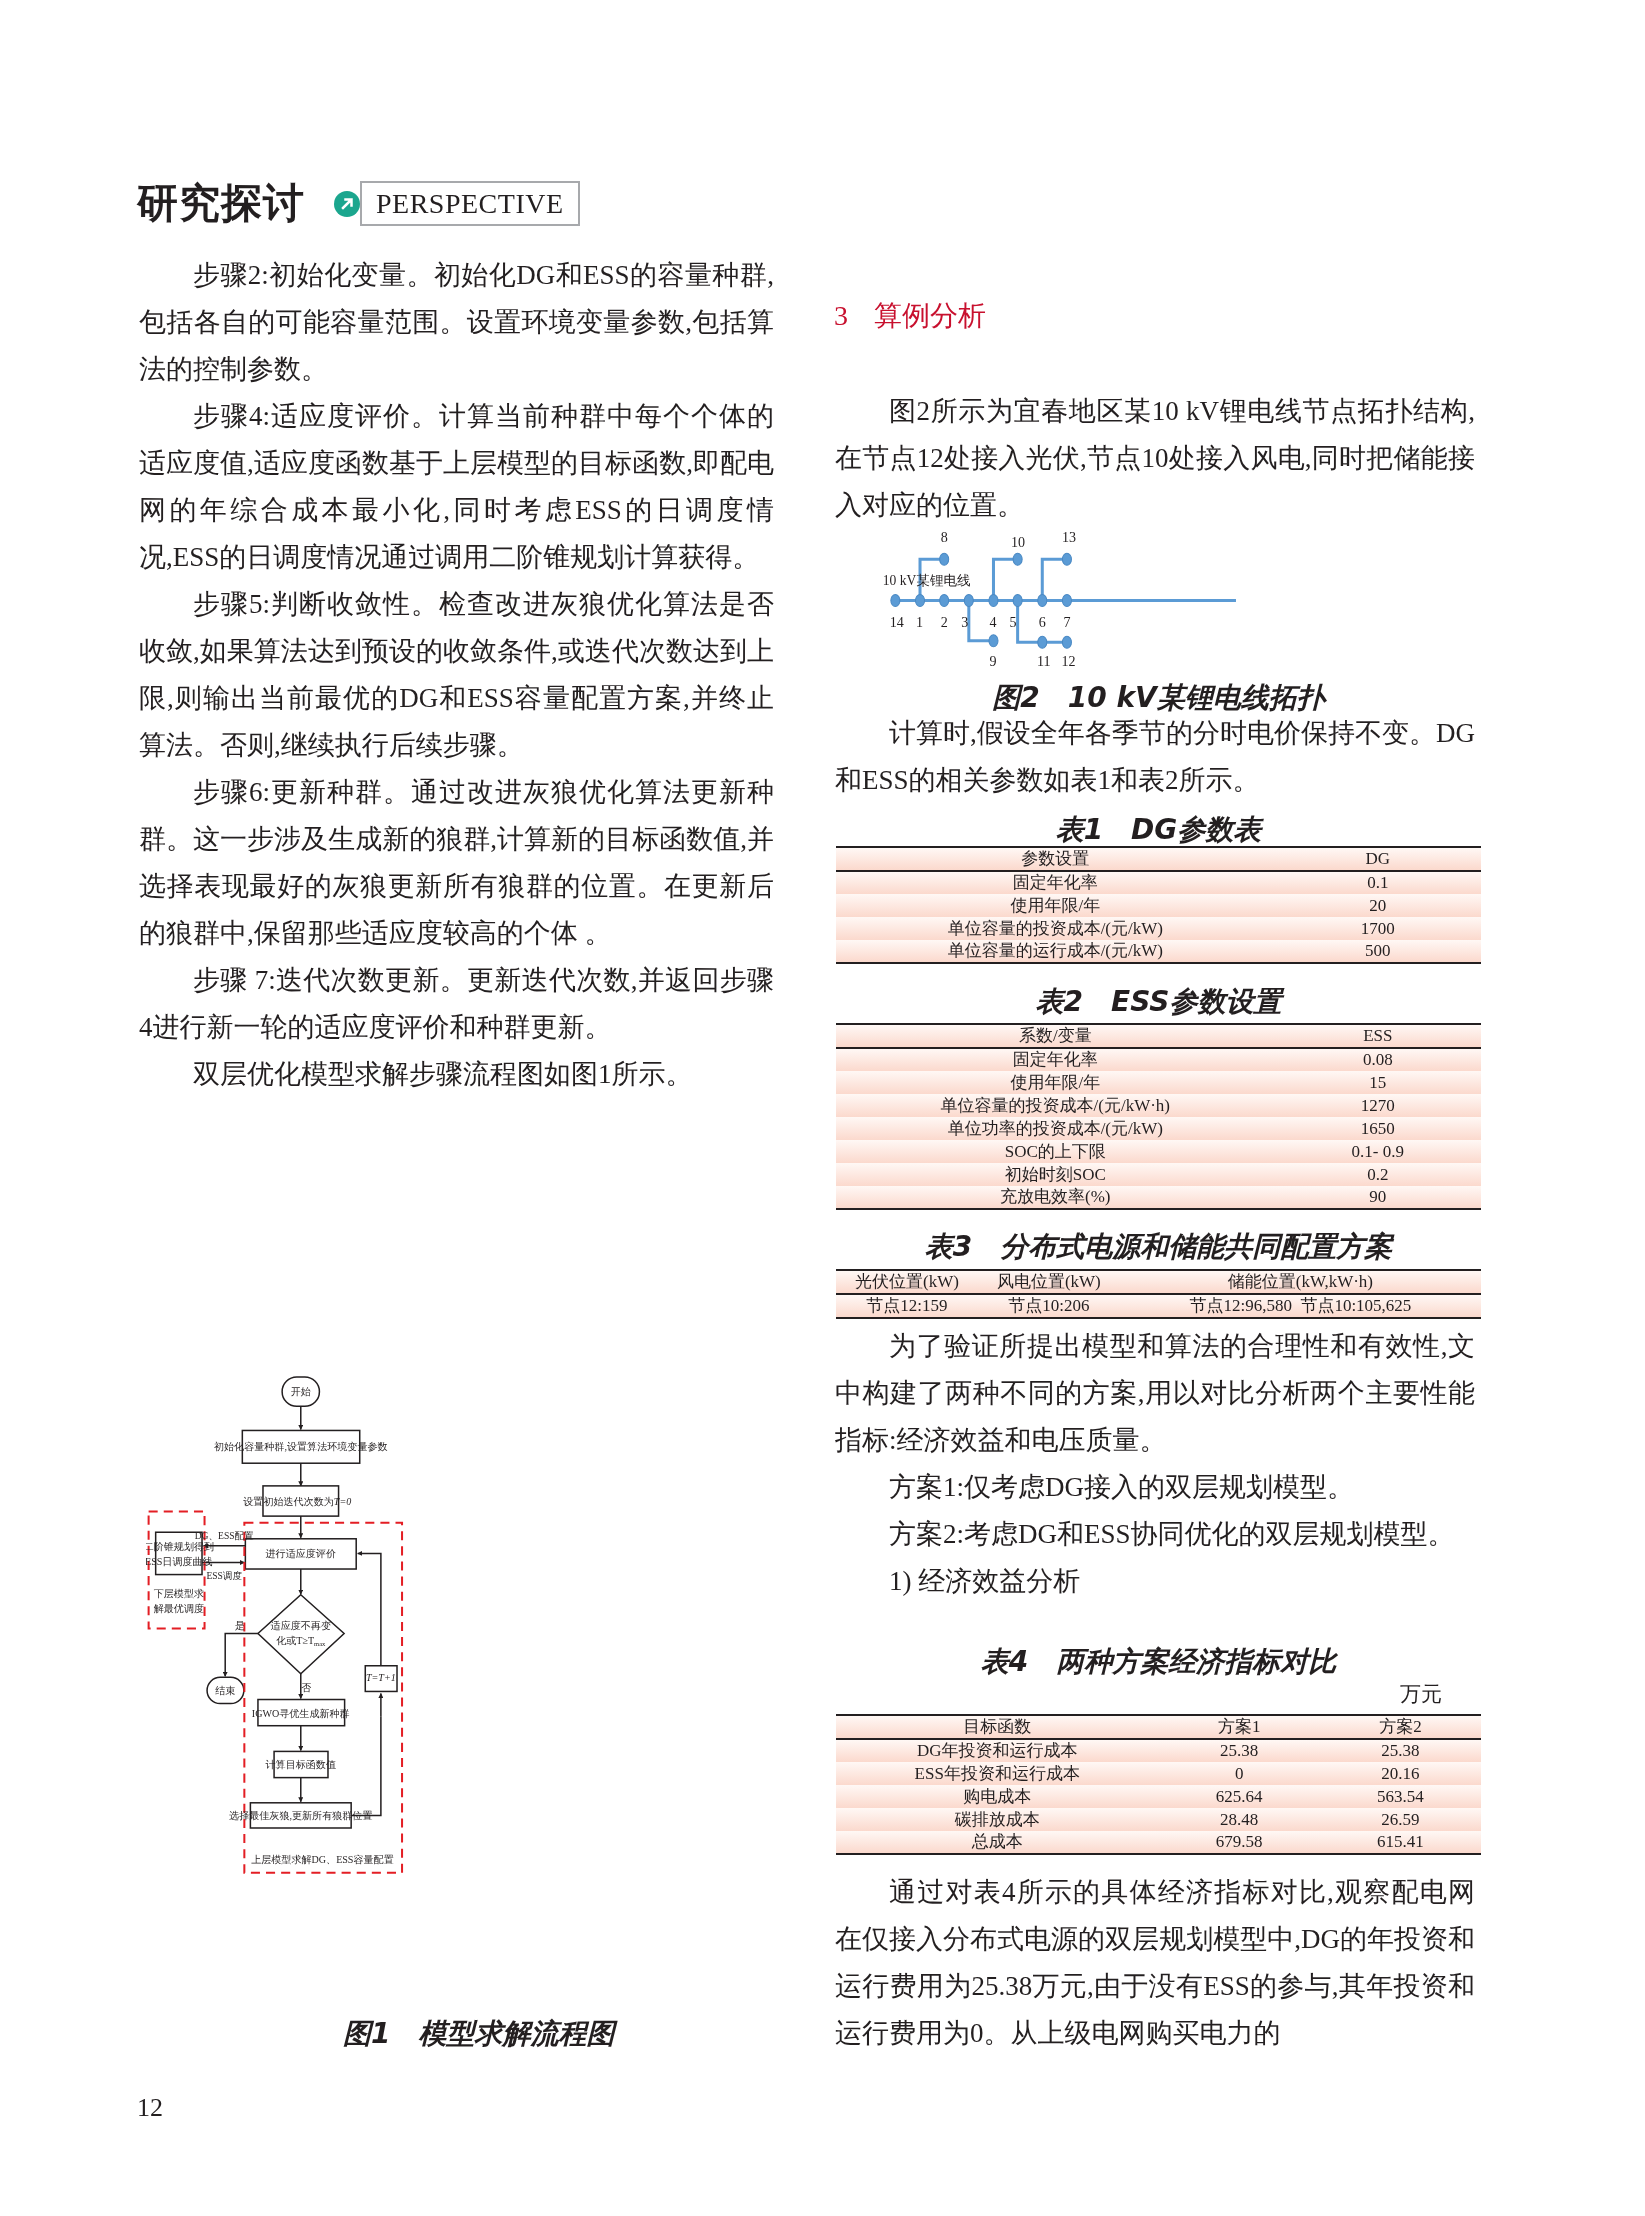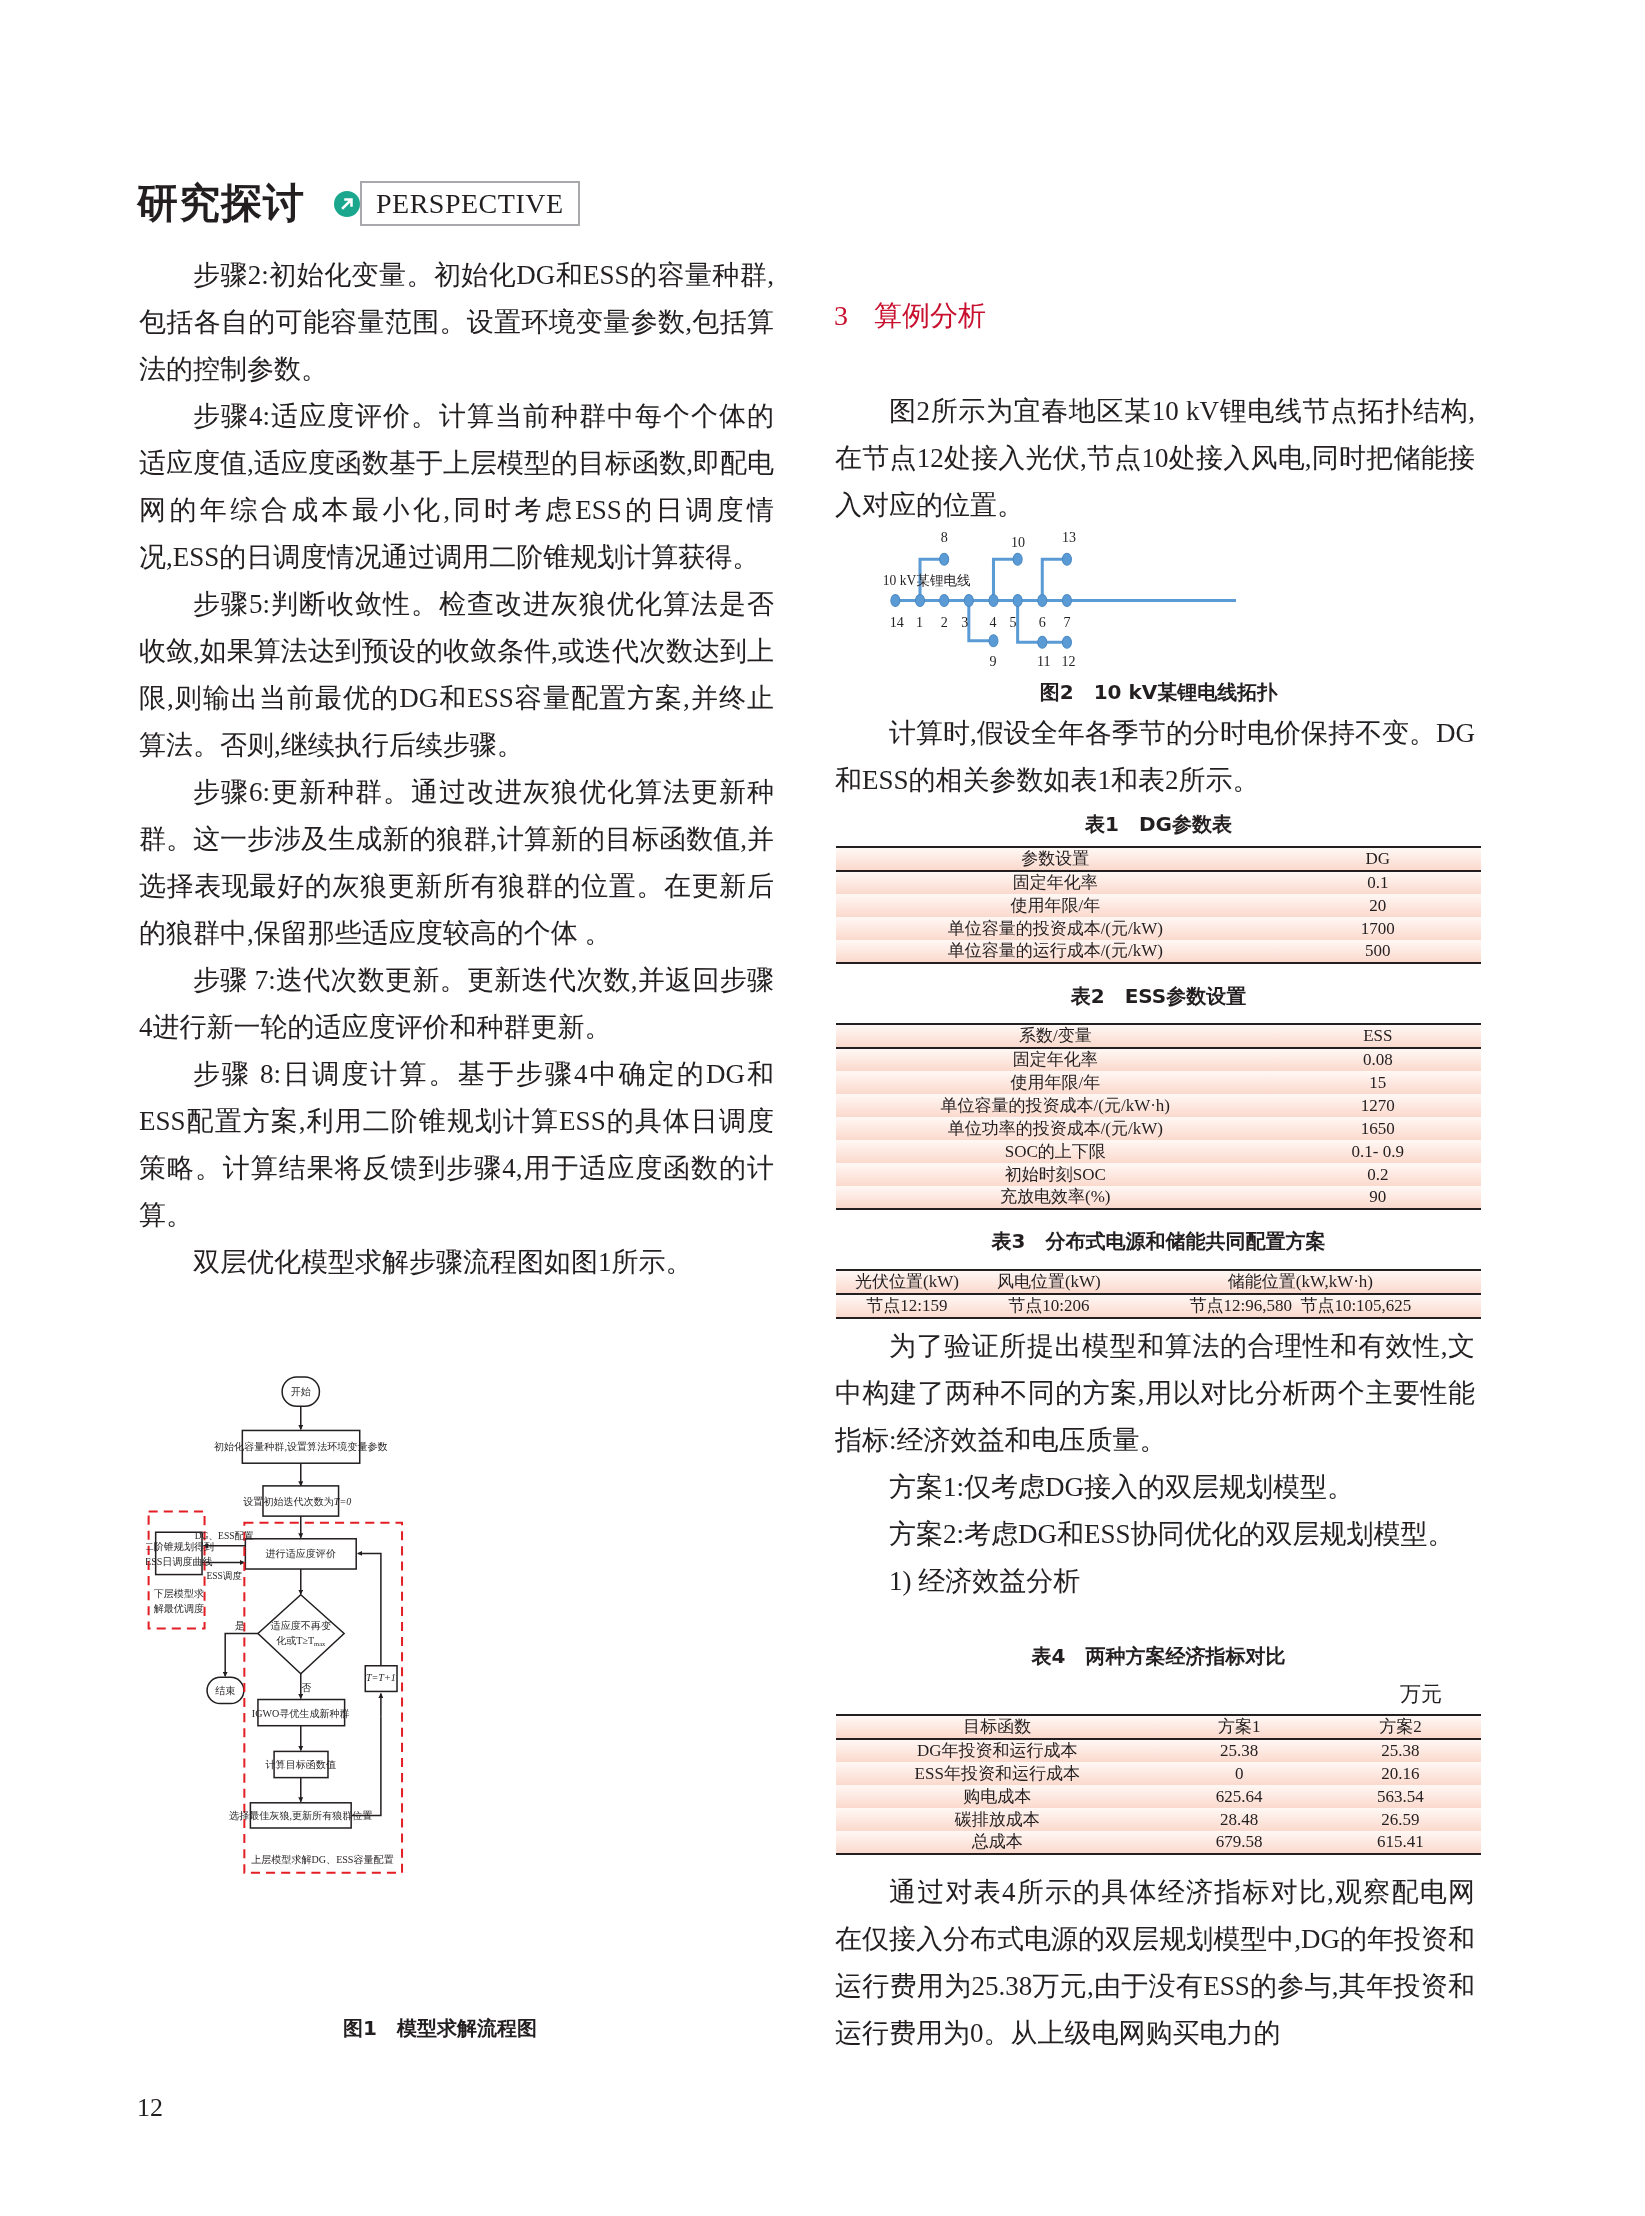--- a/index.html
+++ b/index.html
@@ -14,21 +14,21 @@
 
   
   .col { position: absolute; font-size: 27px; line-height: 47px; text-align: justify; }
   .col-left { left: 139px; top: 252px; width: 635px; }
   .col-right { left: 835px; width: 640px; }
   .p { text-indent: 54px; }
 
   .sec-title { position: absolute; left: 834px; top: 297px; font-family: "DejaVu Sans", sans-serif; font-size: 28px; color: #c8102e; }
   .sec-title .num { font-family: "Liberation Serif", serif; margin-right: 26px; }
 
-  .caption { position: absolute; font-family: "DejaVu Sans", sans-serif; font-weight: bold; font-size: 20px; color: #231f20; text-align: center; white-space: pre; }
+  .caption { position: absolute; font-family: "DejaVu Sans", sans-serif; font-weight: bold; font-size: 28px; color: #231f20; text-align: center; white-space: pre; font-style: italic; }
 
   
   table.tb { position: absolute; border-collapse: collapse; font-size: 17px; line-height: 22px; }
   table.tb td { text-align: center; padding: 0; height: 23px; background: linear-gradient(#fff8f5, #fbd9cd); }
   table.tb tr.head td { border-top: 2px solid #231f20; border-bottom: 2px solid #231f20; }
   table.tb tr.last td { border-bottom: 2px solid #231f20; }
   .unit { position: absolute; font-size: 21px; }
 
   
   .topo { position: absolute; left: 836px; top: 524px; }
@@ -51,21 +51,20 @@
   </span>
   <span class="hdr-box">PERSPECTIVE</span>
 </div>
 
 <div class="col col-left">
   <p class="p">步骤2:初始化变量。初始化DG和ESS的容量种群,包括各自的可能容量范围。设置环境变量参数,包括算法的控制参数。</p>
   <p class="p">步骤4:适应度评价。计算当前种群中每个个体的适应度值,适应度函数基于上层模型的目标函数,即配电网的年综合成本最小化,同时考虑ESS的日调度情况,ESS的日调度情况通过调用二阶锥规划计算获得。</p>
   <p class="p">步骤5:判断收敛性。检查改进灰狼优化算法是否收敛,如果算法达到预设的收敛条件,或迭代次数达到上限,则输出当前最优的DG和ESS容量配置方案,并终止算法。否则,继续执行后续步骤。</p>
   <p class="p">步骤6:更新种群。通过改进灰狼优化算法更新种群。这一步涉及生成新的狼群,计算新的目标函数值,并选择表现最好的灰狼更新所有狼群的位置。在更新后的狼群中,保留那些适应度较高的个体 。</p>
   <p class="p">步骤 7:迭代次数更新。更新迭代次数,并返回步骤4进行新一轮的适应度评价和种群更新。</p>
-  <p class="p">步骤 8:日调度计算。基于步骤4中确定的DG和ESS配置方案,利用二阶锥规划计算ESS的具体日调度策略。计算结果将反馈到步骤4,用于适应度函数的计算。</p>
   <p class="p">双层优化模型求解步骤流程图如图1所示。</p>
 </div>
 
 <svg class="fc" width="630" height="655" viewBox="0 0 1250 1300">
   <defs>
     <marker id="ah" markerWidth="10" markerHeight="10" refX="9" refY="5" orient="auto" markerUnits="userSpaceOnUse">
       <path d="M0,0 L10,5 L0,10 z" fill="#231f20"></path>
     </marker>
   </defs>
   <g stroke="#231f20" stroke-width="3" fill="none">

